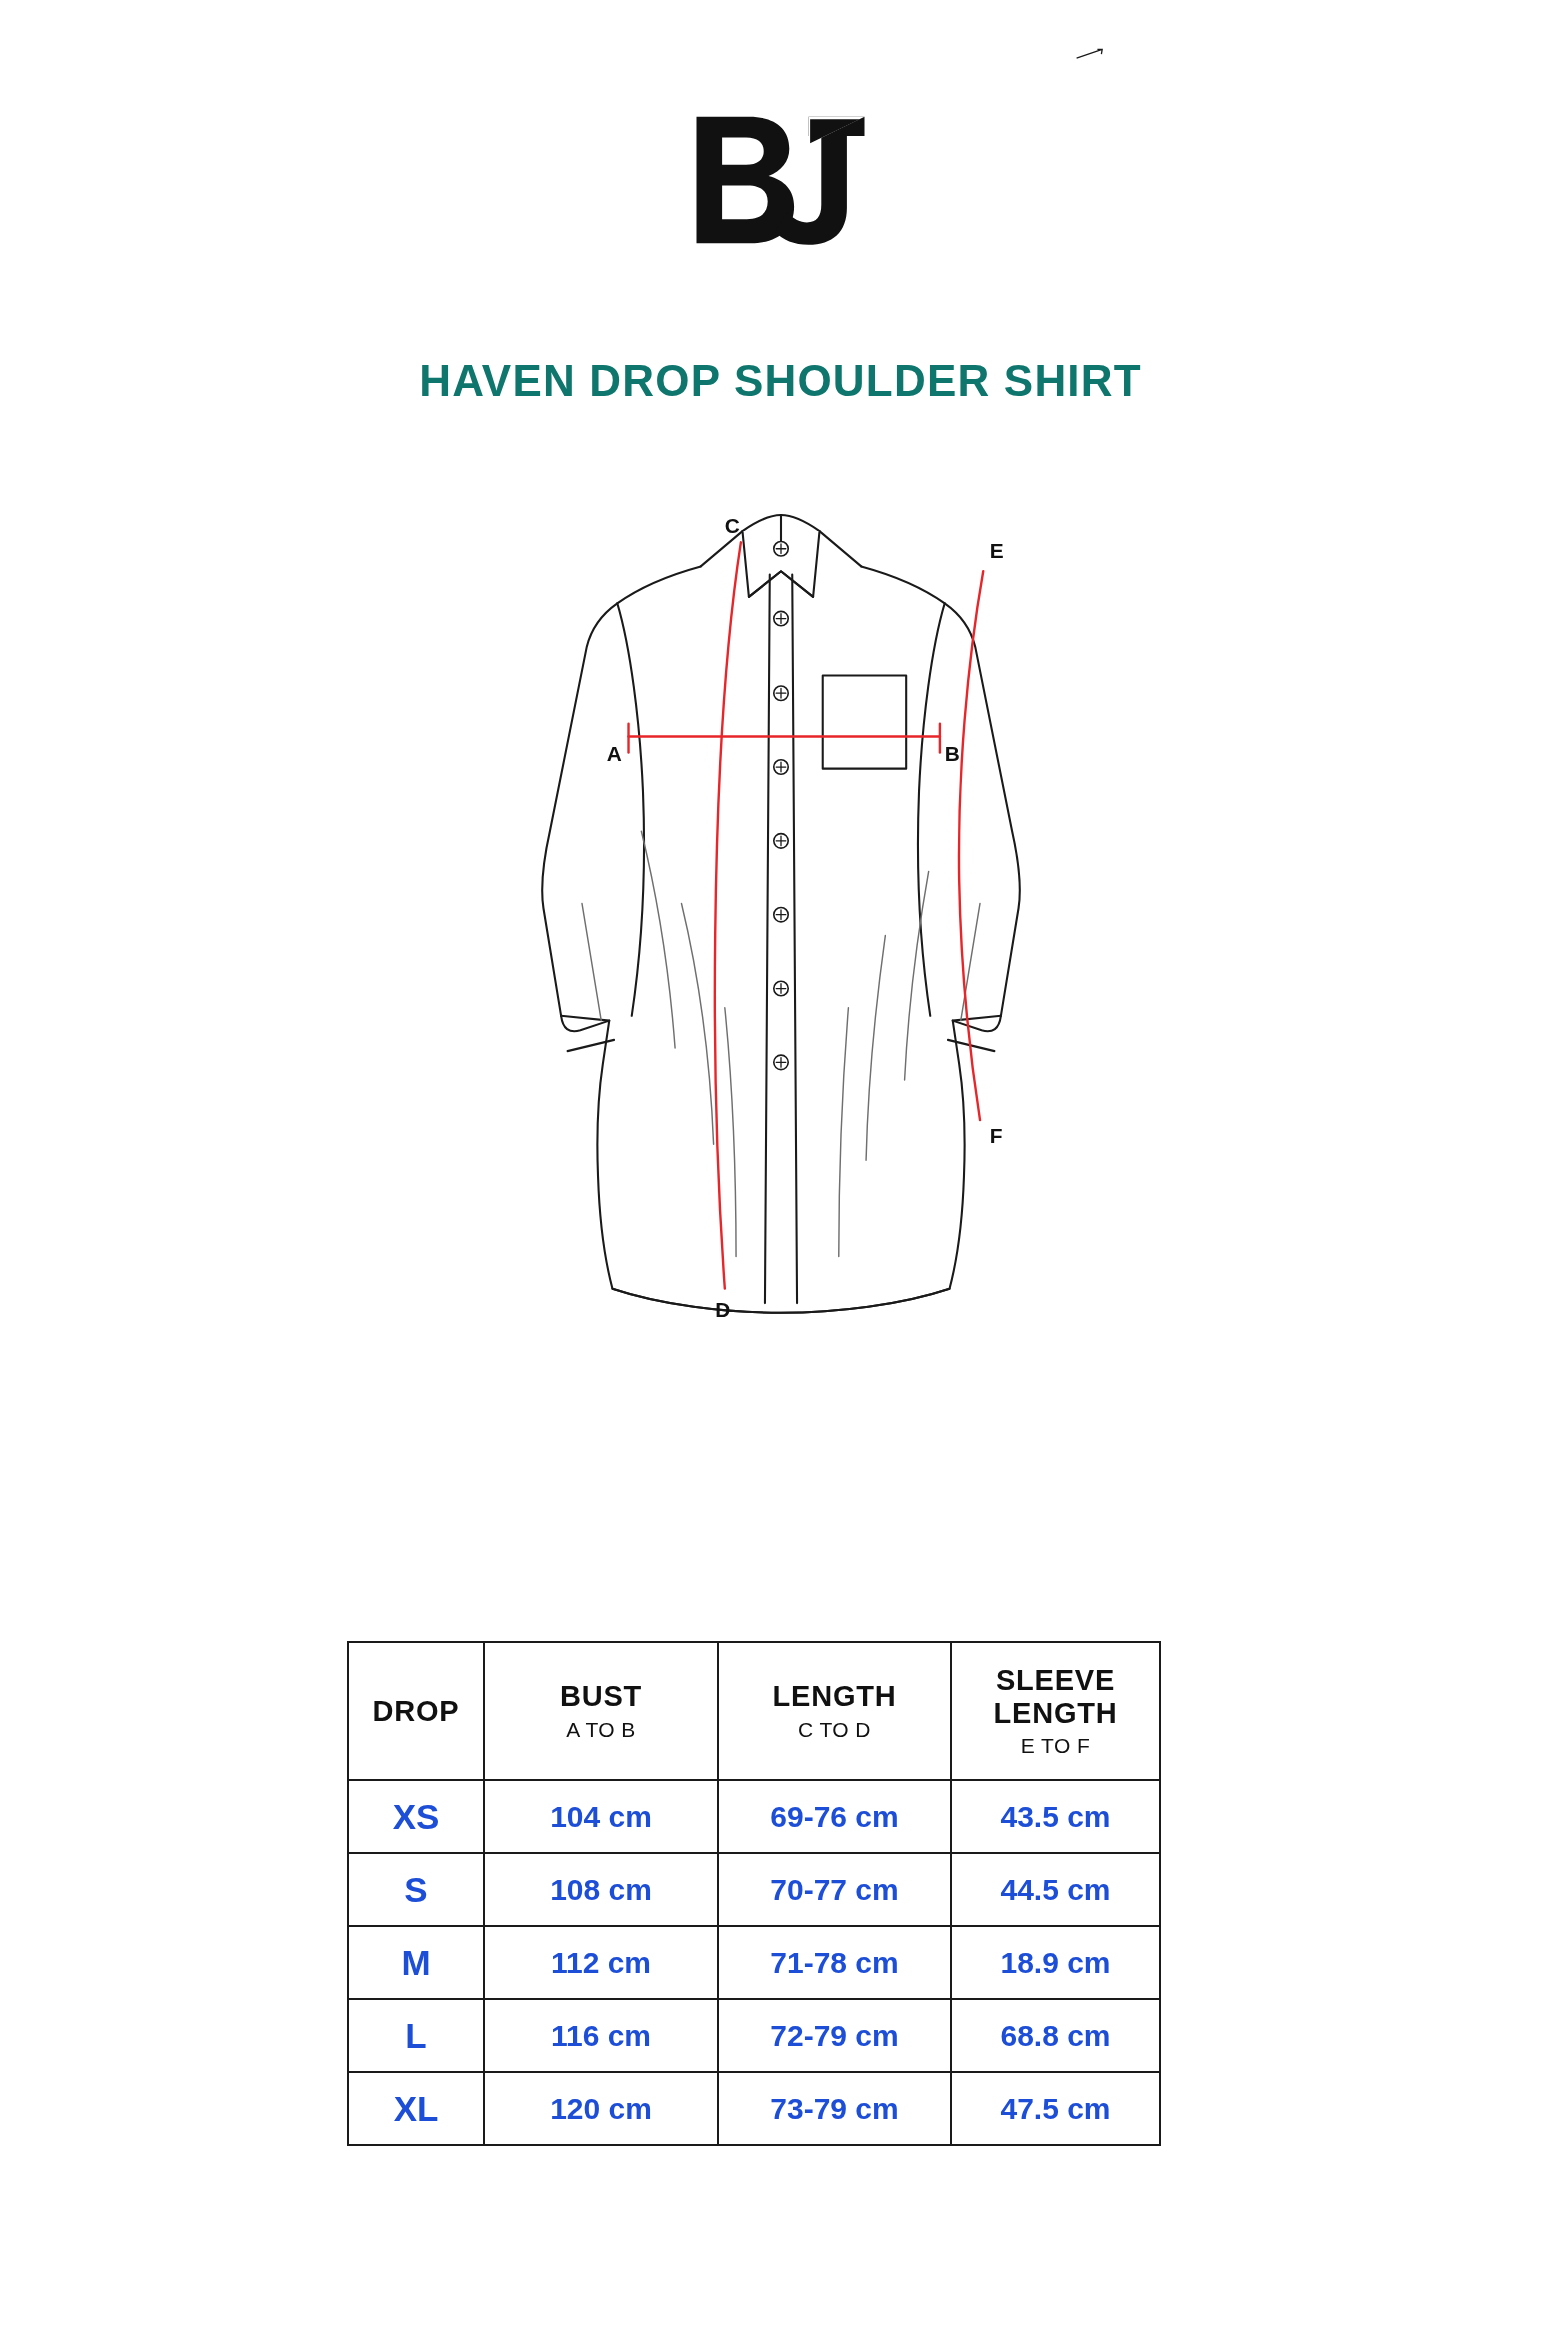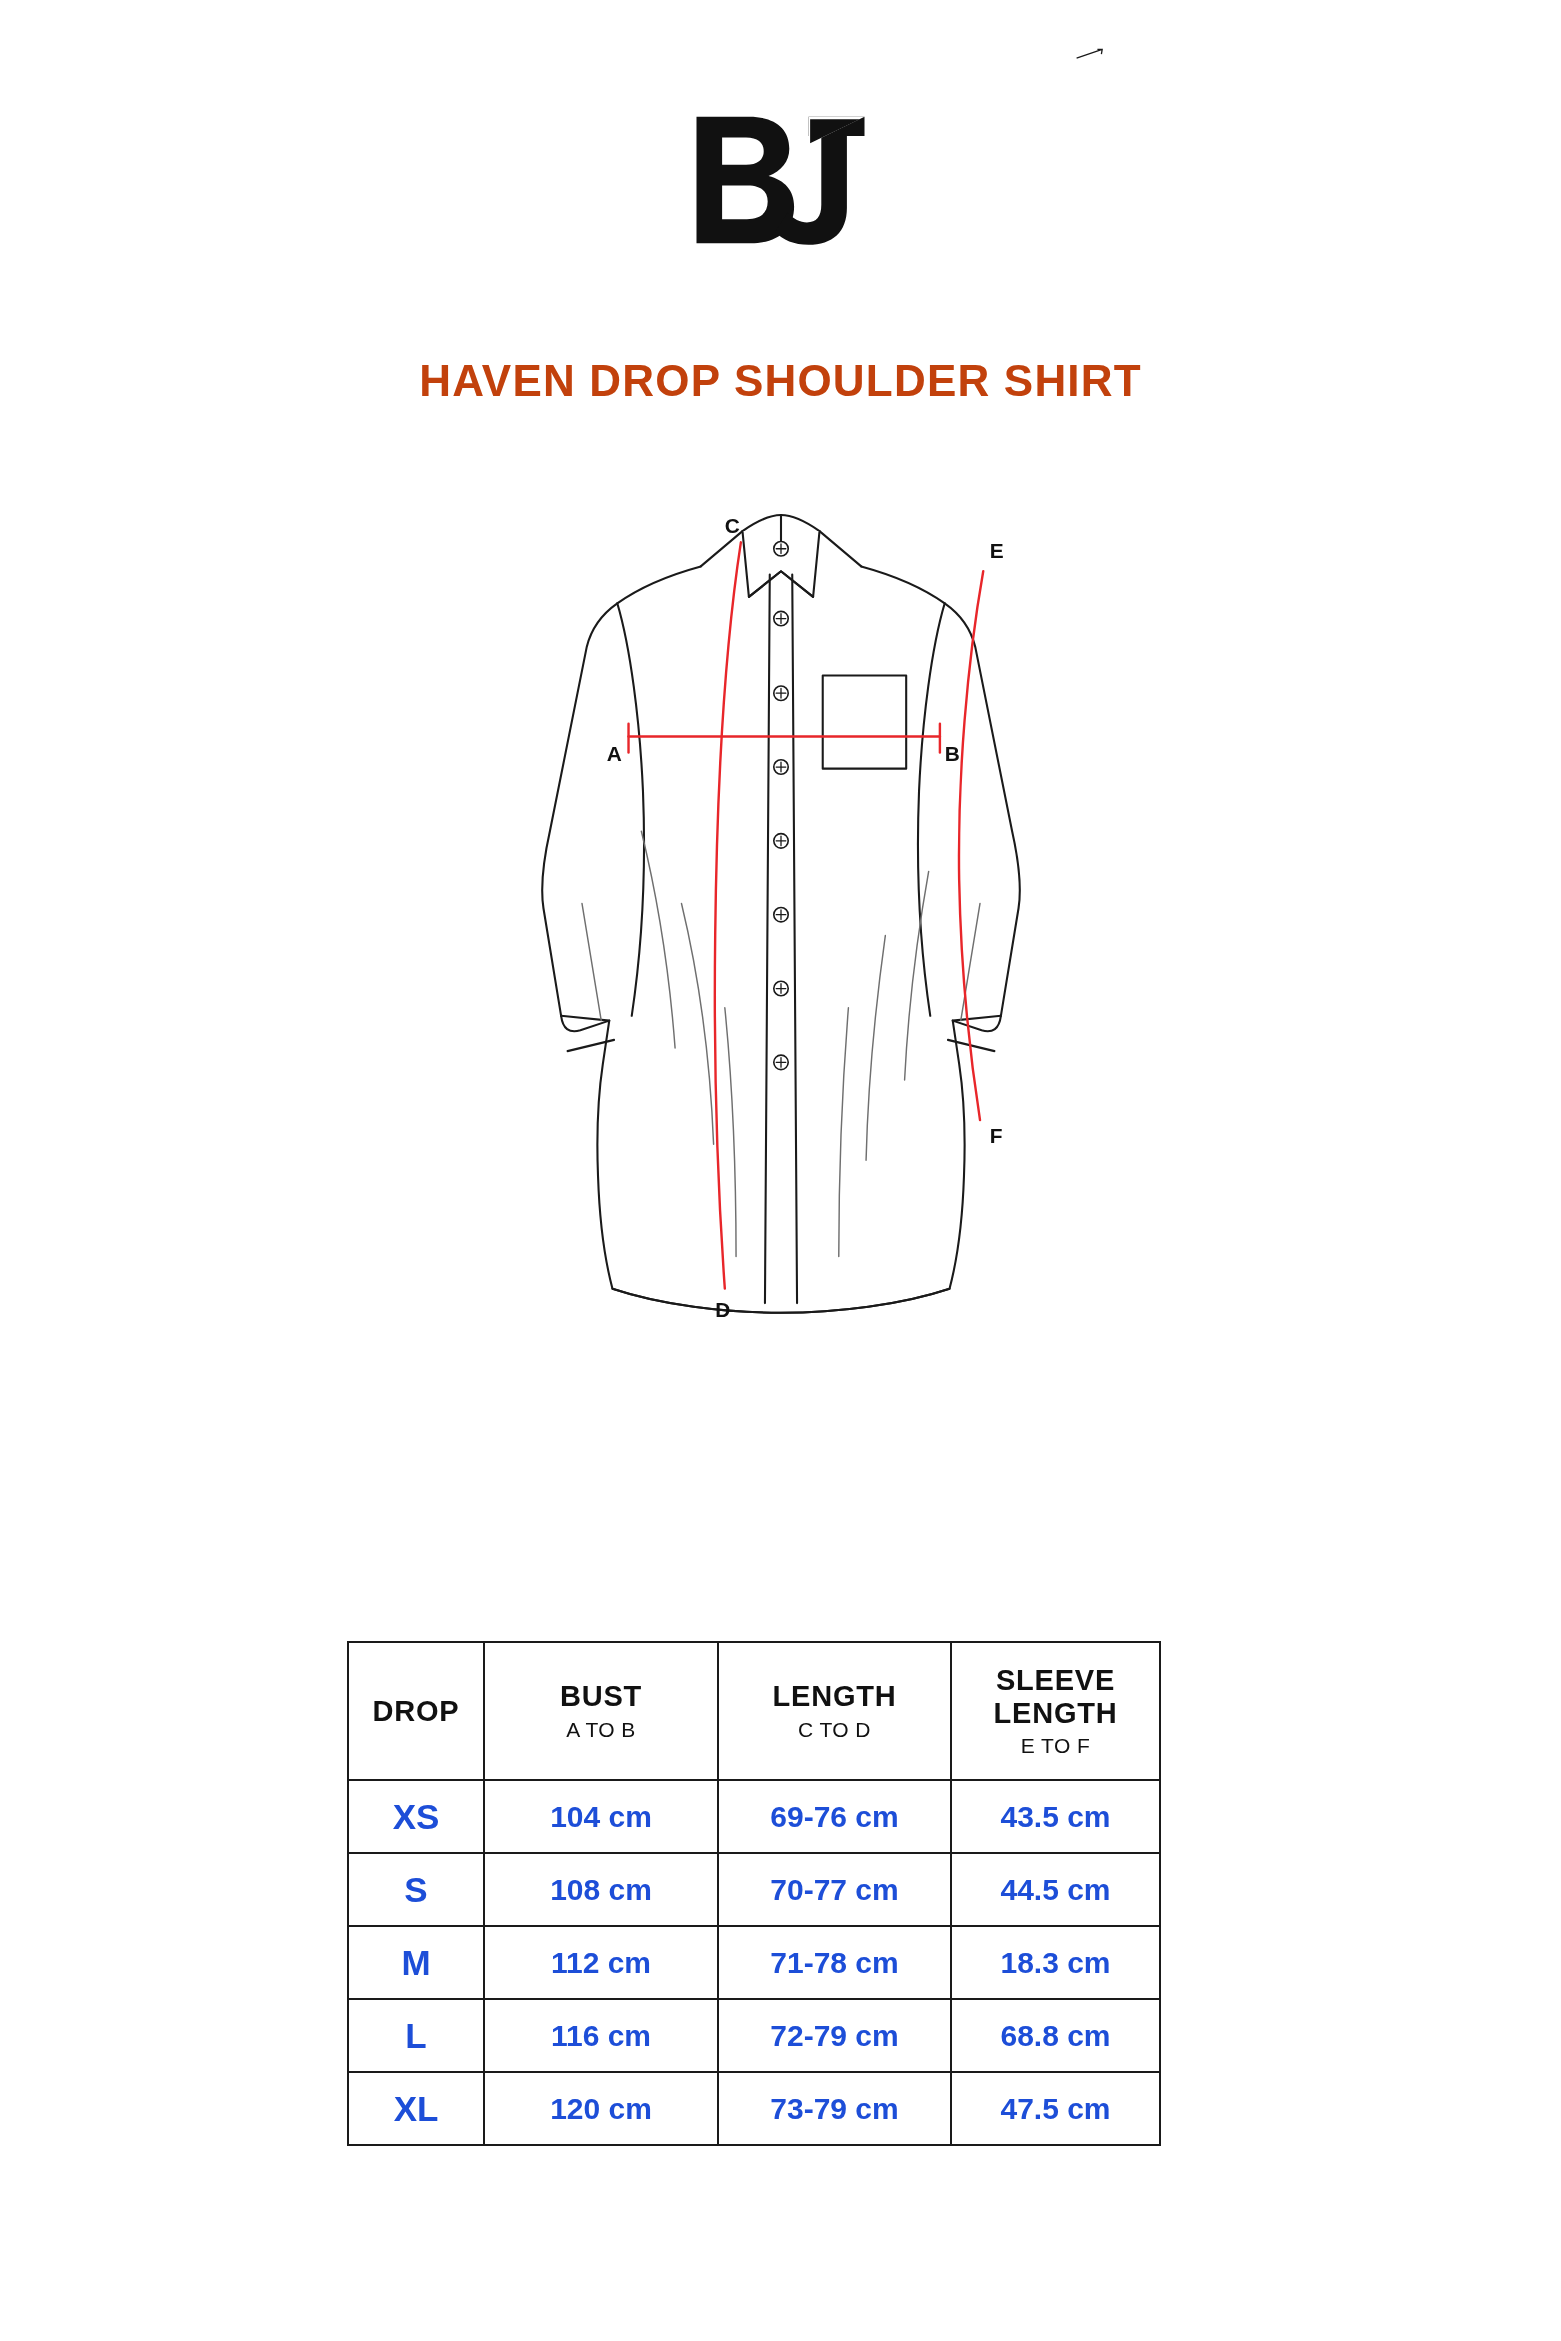--- a/index.html
+++ b/index.html
@@ -32,21 +32,21 @@
     position: relative;
   }
   .logo-wrap svg { display: block; }
 
   
   .title {
     margin-top: 108px;
     font-size: 44px;
     font-weight: 700;
     letter-spacing: 1.2px;
-    color: #c2410c;
+    color: #0f766e;
     text-align: center;
   }
 
   
   .illustration {
     margin-top: 48px;
     width: 642px;
     height: 923px;
     position: relative;
   }
@@ -290,21 +290,21 @@
         <tr>
           <td class="size-cell">S</td>
           <td>108 cm</td>
           <td>70-77 cm</td>
           <td>44.5 cm</td>
         </tr>
         <tr>
           <td class="size-cell">M</td>
           <td>112 cm</td>
           <td>71-78 cm</td>
-          <td>18.3 cm</td>
+          <td>18.9 cm</td>
         </tr>
         <tr>
           <td class="size-cell">L</td>
           <td>116 cm</td>
           <td>72-79 cm</td>
           <td>68.8 cm</td>
         </tr>
         <tr>
           <td class="size-cell">XL</td>
           <td>120 cm</td>

